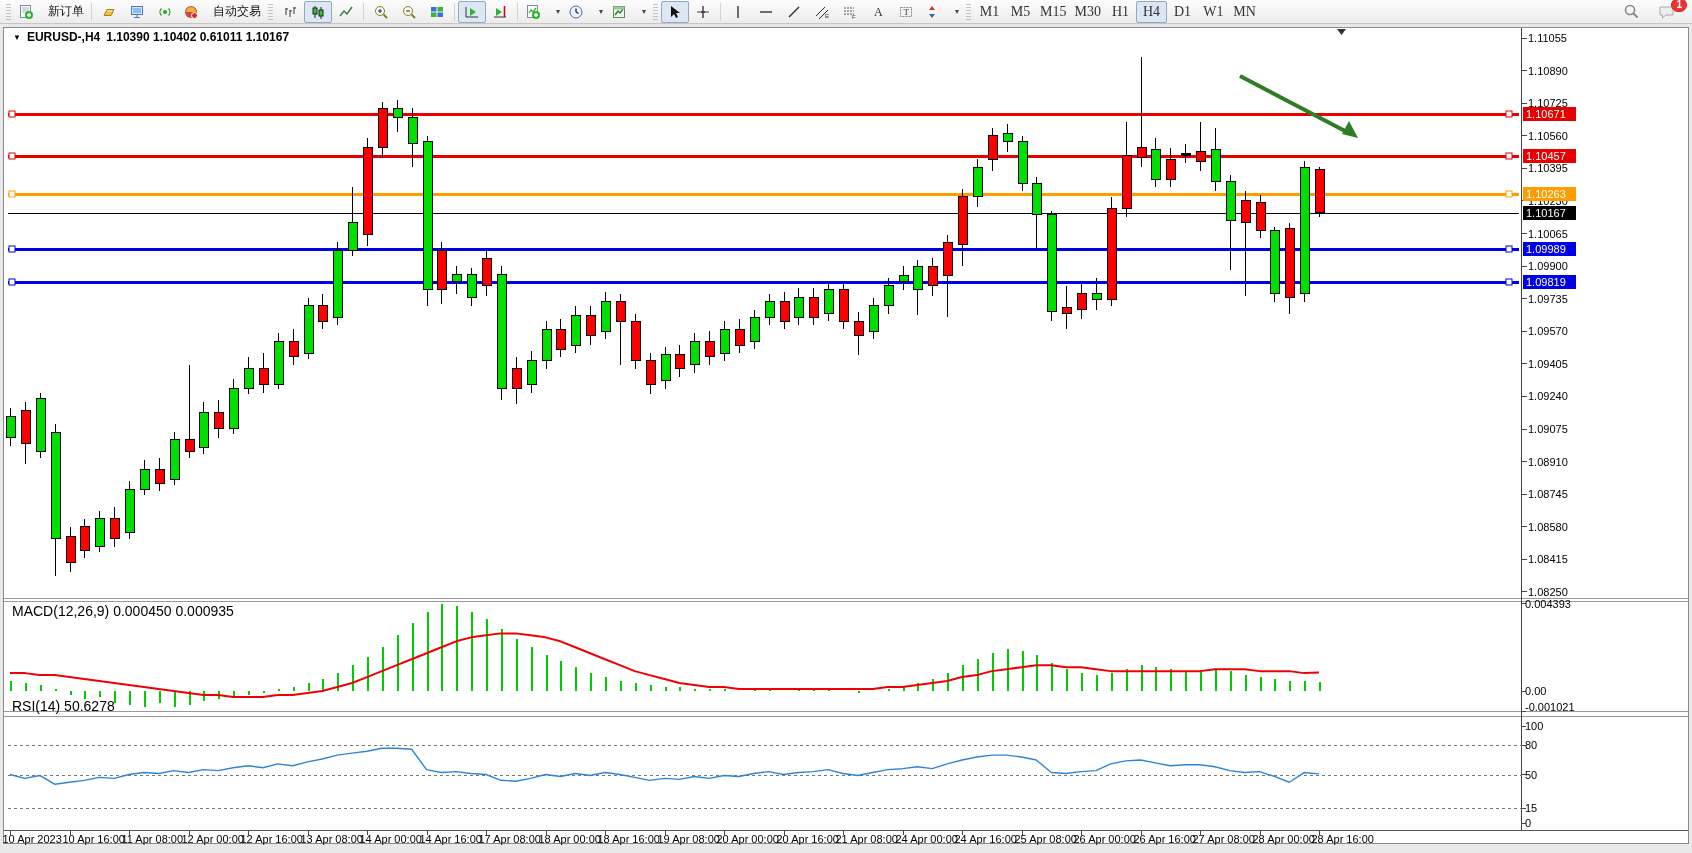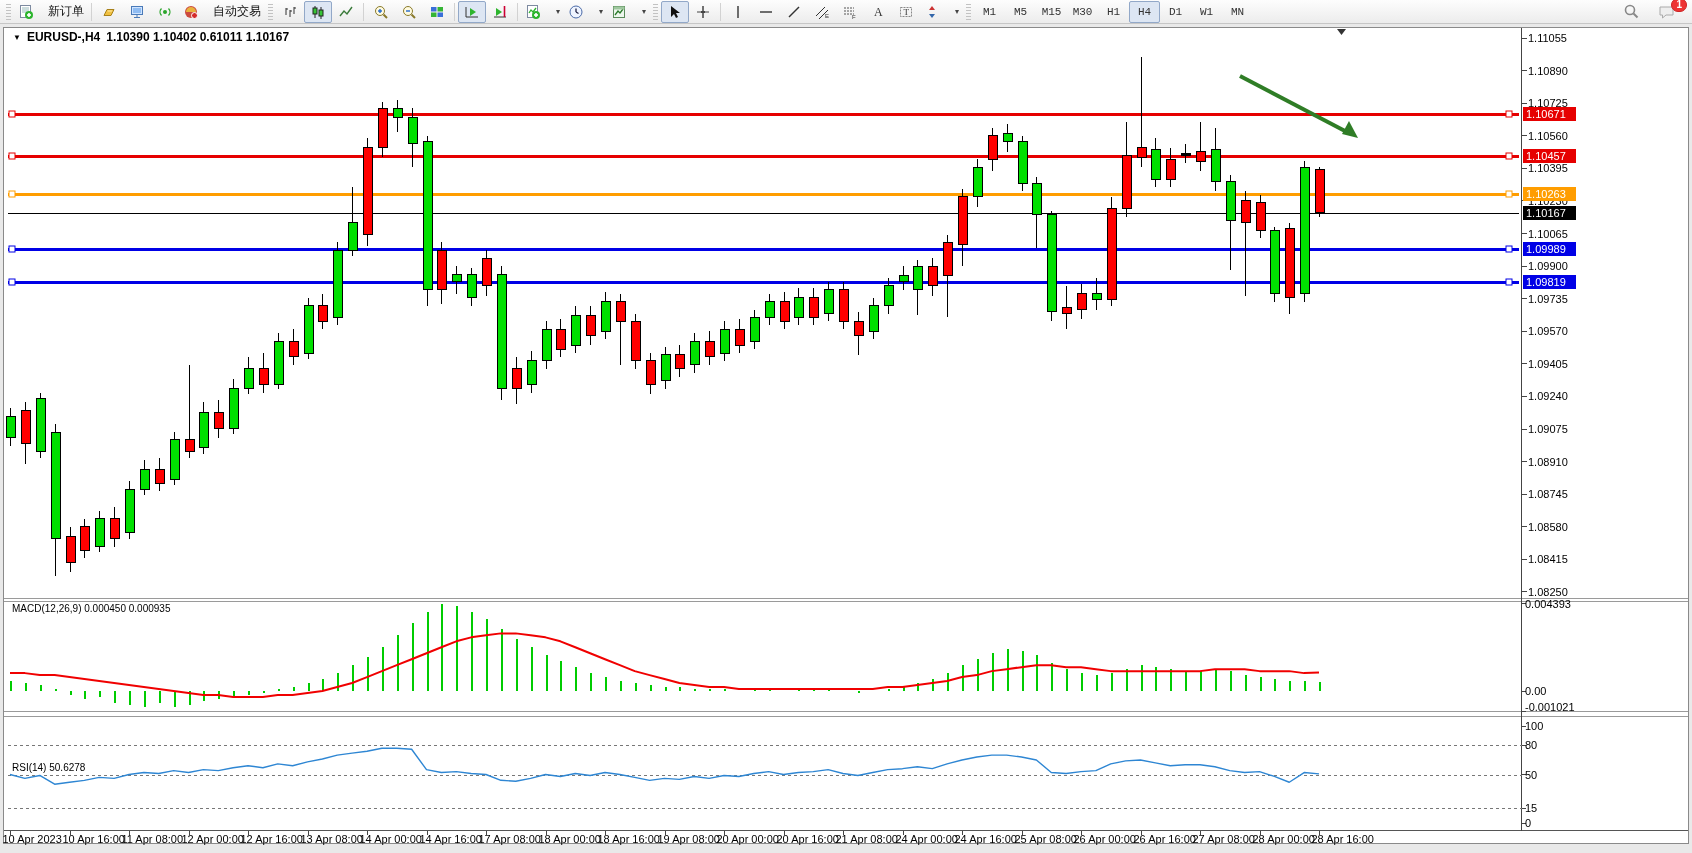--- a/index.html
+++ b/index.html
@@ -4,32 +4,32 @@
 <style>
   html,body{margin:0;padding:0}
   body{width:1692px;height:853px;overflow:hidden;background:#e9e9e9;font-family:"Liberation Sans",sans-serif;position:relative}
   
   .toolbar{height:24px;background:linear-gradient(#fdfdfd,#ececec);border-bottom:1px solid #c6c6c6;display:flex;align-items:center;padding:0 3px;box-sizing:border-box;position:relative;z-index:10}
   .grip{width:5px;height:16px;margin:0 3px;background:repeating-linear-gradient(180deg,#c2c2c2 0 1px,transparent 1px 3px)}
   .sep{width:1px;height:18px;background:#d2d2d2;margin:0 3px}
   .tbtn{height:20px;min-width:20px;display:flex;align-items:center;justify-content:center;gap:14px;padding:0 3px;border:1px solid transparent;border-radius:2px;background:transparent;font-size:12px;color:#222;cursor:default}
   .tbtn.active{background:#dde6f3;border-color:#92a8c8}
   .tbtn .cjk{font-size:12px;color:#111}
-  .tf{font-size:11px;color:#333;min-width:23px;justify-content:center;font-family:Liberation Mono, monospace}
+  .tf{font-size:14px;color:#333;min-width:23px;justify-content:center;font-family:Liberation Serif, serif}
   .caret{font-size:8px;color:#444;margin-left:1px}
   .tb-right{margin-left:auto;display:flex;align-items:center;gap:8px;padding-right:8px}
   .chatwrap{position:relative}
   .nbadge{position:absolute;top:-4px;right:-7px;background:#e33;color:#fff;border-radius:8px;font-size:10px;font-weight:bold;padding:0 4px;line-height:12px;border:1px solid #c22}
   
   #cv{position:absolute;left:0;top:24px;z-index:1}
-  .paneLabel{position:absolute;z-index:5;font-size:10px;color:#000;white-space:pre}
+  .paneLabel{position:absolute;z-index:5;font-size:14px;color:#000;white-space:pre}
   #title{left:13px;top:30px;font-size:12px;font-weight:bold;display:flex;align-items:center;gap:6px}
   #title .tri{font-size:8px;position:relative;top:0px}
   #macdLabel{left:12px;top:603px}
-  #rsiLabel{left:12px;top:762px}
+  #rsiLabel{left:12px;top:698px}
 </style>
 </head>
 <body>
 
 <div class="toolbar">
   <div class="grip"></div>
 
   <div class="tbtn">
     <svg width="16" height="16">
         <rect x="2.5" y="1.5" width="10" height="12" fill="#fff" stroke="#7d8aa0"></rect>

